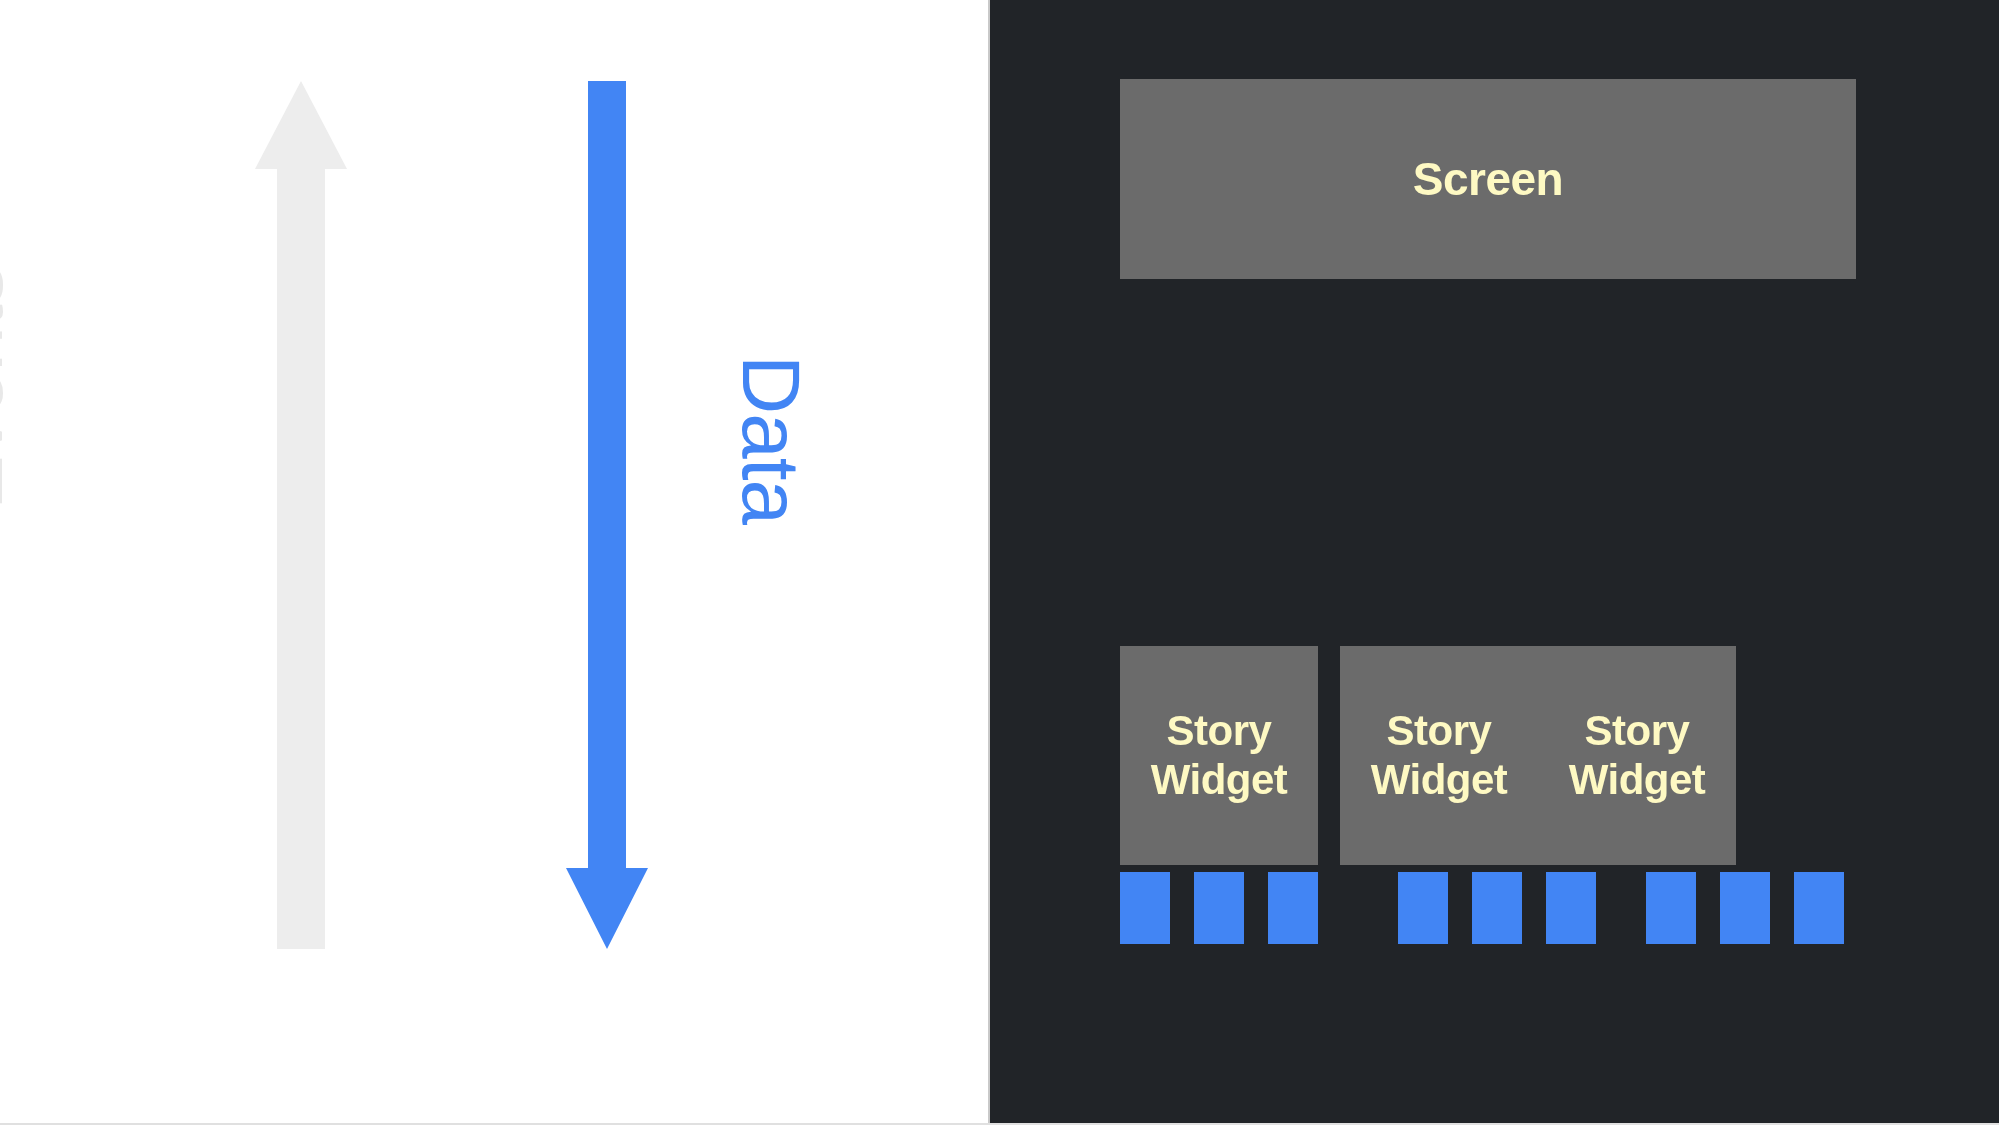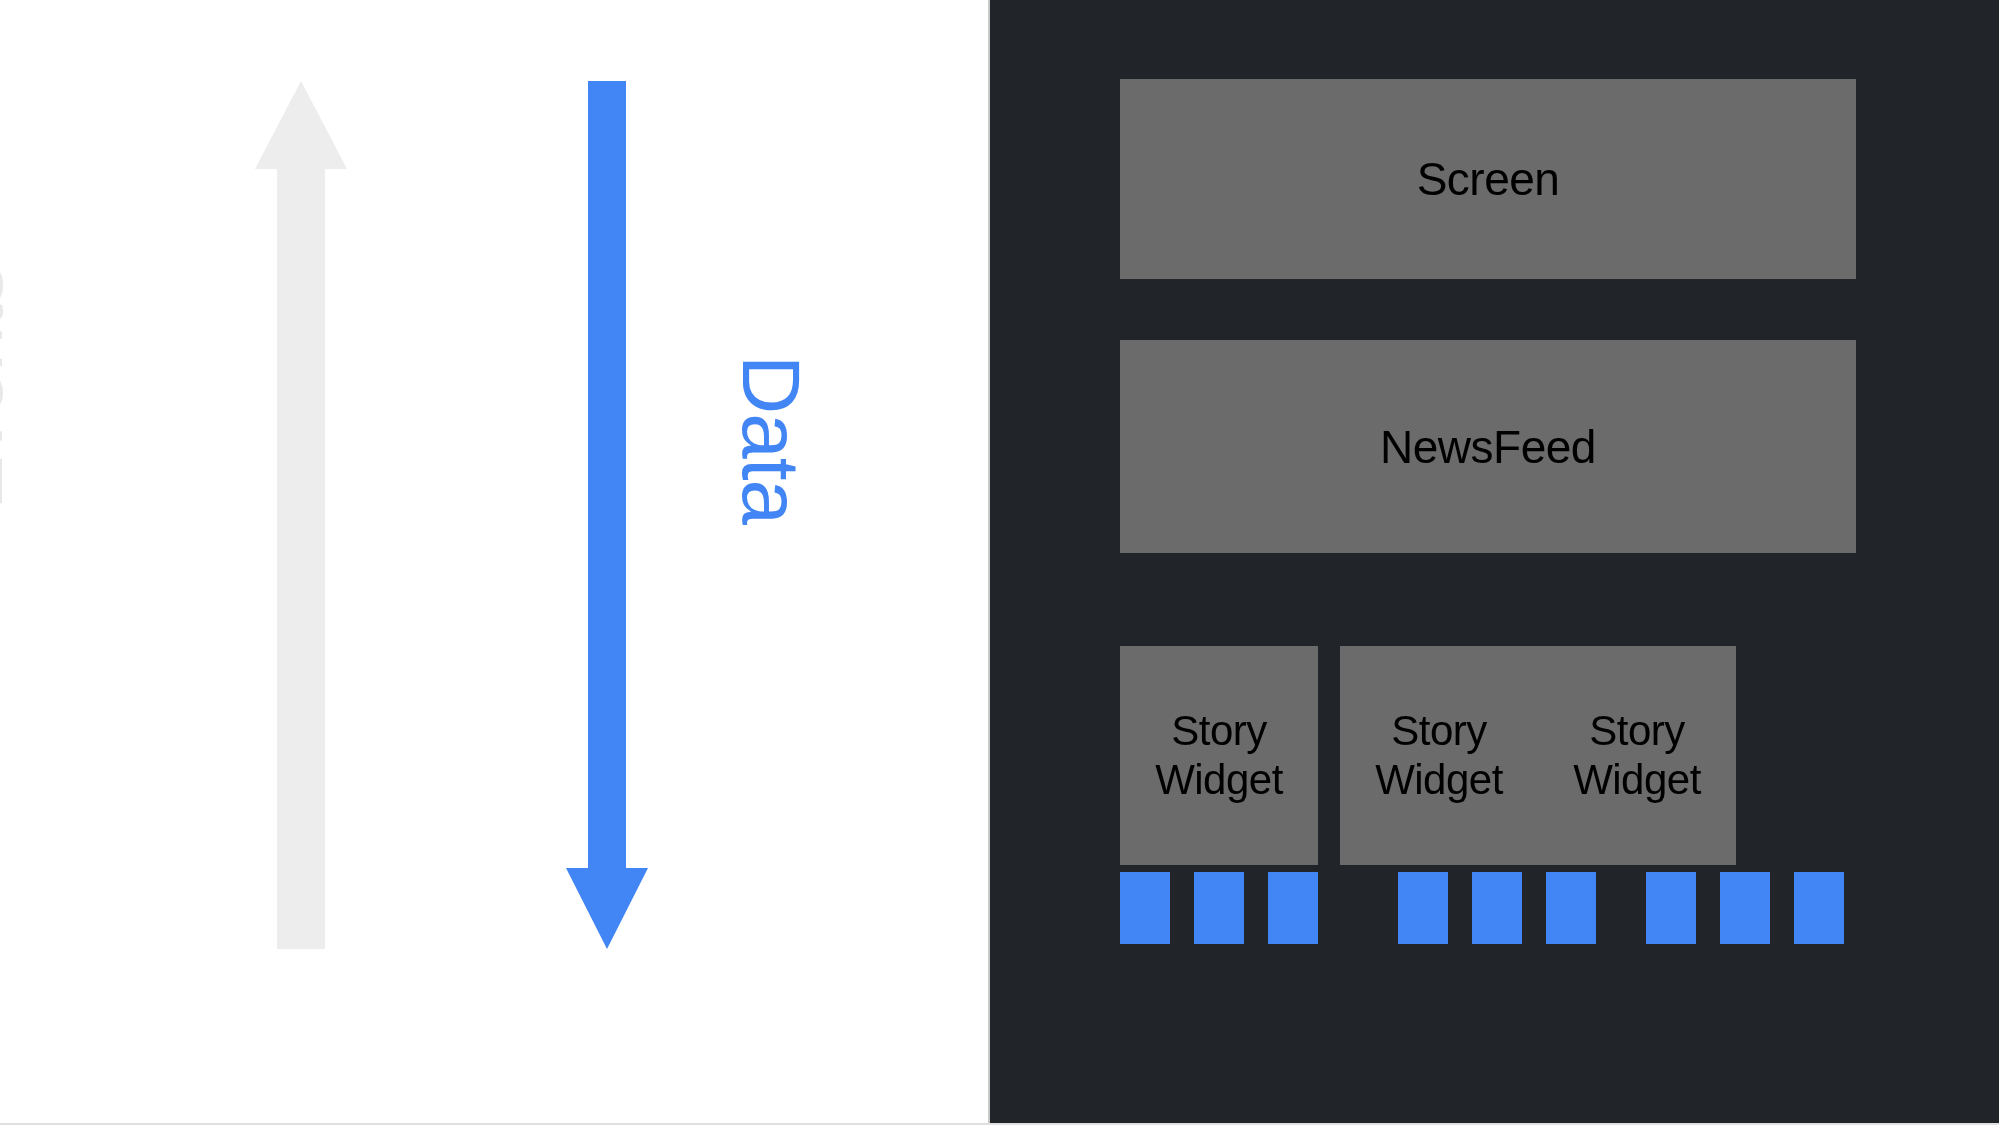--- a/index.html
+++ b/index.html
@@ -86,26 +86,26 @@
     left: 988px;
     top: 0;
     width: 3px;
     height: 1125px;
     background: #c9c9c9;
   }
 
   .node-box {
     position: absolute;
     background: #6b6b6b;
-    color: #000000;
+    color: #fef9c3;
     display: flex;
     align-items: center;
     justify-content: center;
     text-align: center;
-    font-weight: 400;
+    font-weight: 700;
     box-sizing: border-box;
   }
   .node-wide {
     left: 130px;
     width: 736px;
     font-size: 46px;
     letter-spacing: -0.5px;
   }
   #node-screen   { top: 79px;  height: 200px; }
   #node-newsfeed { top: 340px; height: 213px; }
@@ -155,21 +155,20 @@
     </svg>
 
   </div>
 
   <div id="panel-edge"></div>
 
   <div id="tree-panel">
 
     <div class="node-box node-wide" id="node-screen">Screen</div>
 
-    <div class="node-box node-wide" id="node-newsfeed">NewsFeed</div>
 
     <div class="node-box node-widget" id="node-widget-0">
       <div>
         <span class="widget-label-line">Story</span>
         <span class="widget-label-line">Widget</span>
       </div>
     </div>
 
     <div class="node-box node-widget" id="node-widget-1">
       <div>

